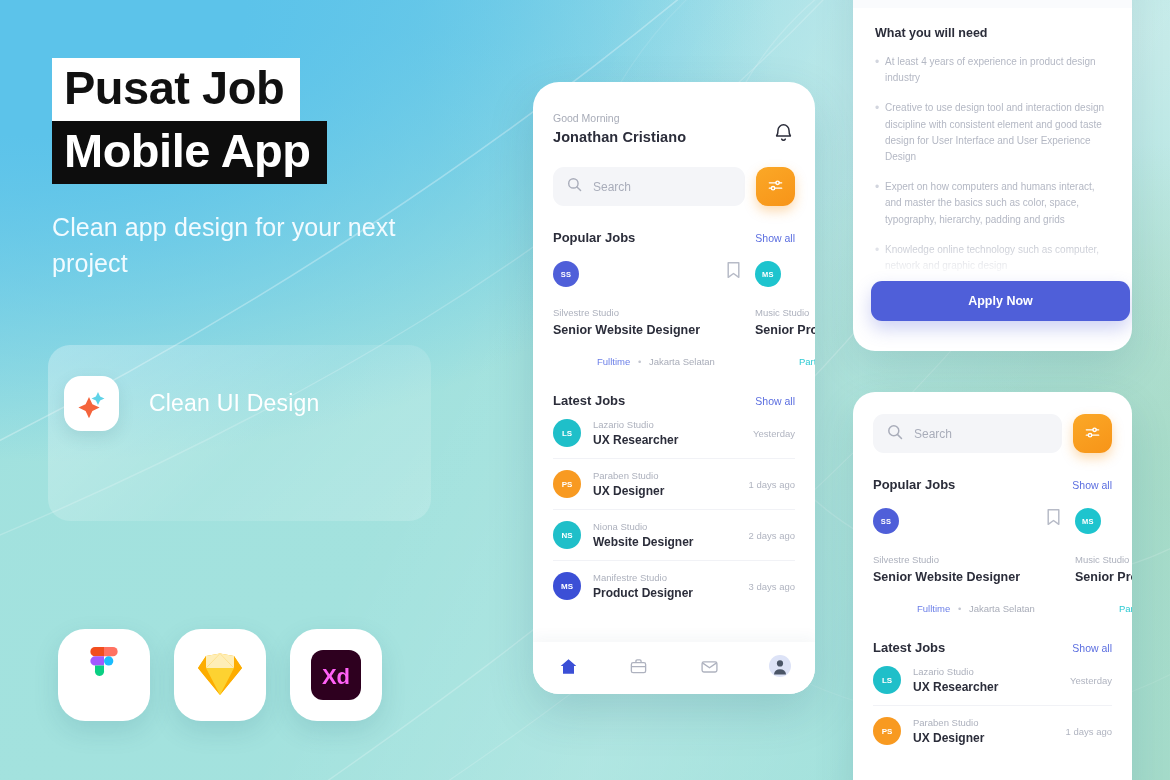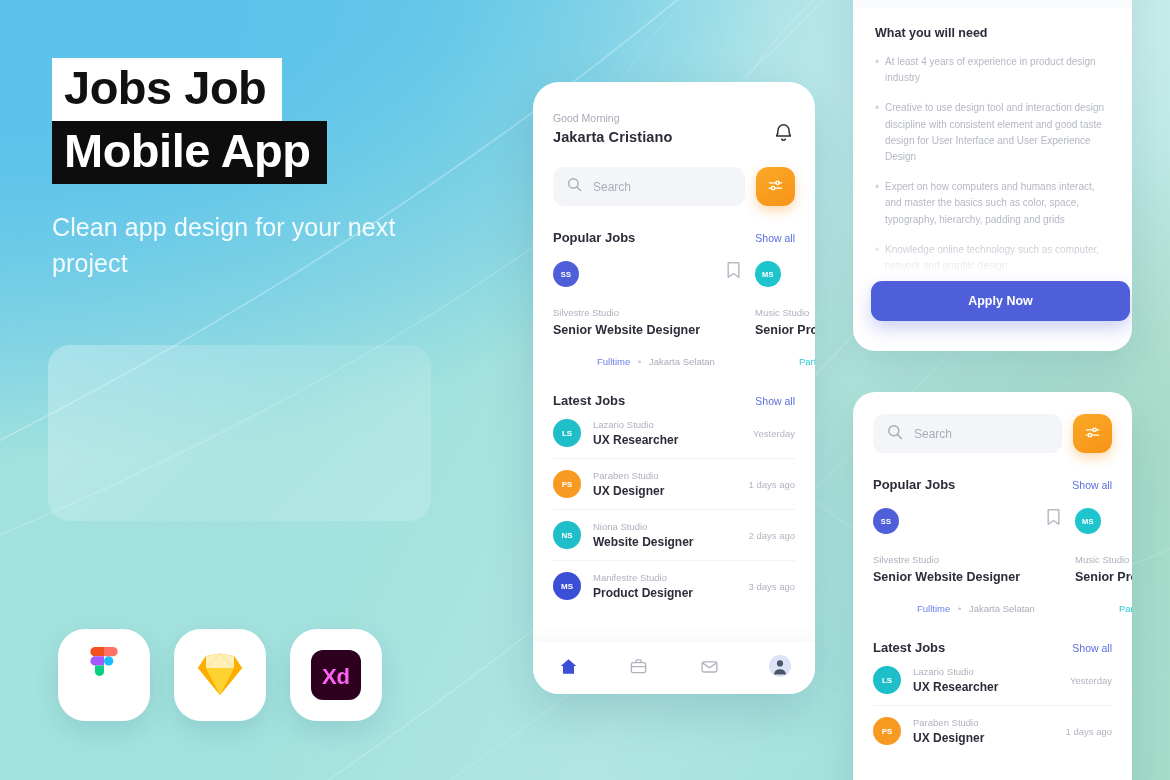--- a/index.html
+++ b/index.html
@@ -187,31 +187,40 @@
     <path d="M-60 560 C 260 430, 600 250, 860 -40" fill="none" stroke="rgba(255,255,255,0.20)" stroke-width="1.4"></path>
     <path d="M300 800 C 560 620, 820 420, 1010 130" fill="none" stroke="rgba(255,255,255,0.22)" stroke-width="1.4"></path>
     <path d="M420 800 C 660 640, 900 440, 1090 180" fill="none" stroke="rgba(255,255,255,0.16)" stroke-width="1.2"></path>
     <ellipse cx="1030" cy="250" rx="330" ry="330" fill="none" stroke="rgba(255,255,255,0.16)" stroke-width="1.4"></ellipse>
     <ellipse cx="980" cy="300" rx="420" ry="420" fill="none" stroke="rgba(255,255,255,0.10)" stroke-width="1.2"></ellipse>
   </svg>
 </div>
 
 <div id="hero">
   <div class="title-row t-white">
-    <h1>Jobs Job</h1>
+    <h1>Pusat Job</h1>
   </div>
   <div class="title-row t-black">
     <h1>Mobile App</h1>
   </div>
   <div class="sub">Clean app design for your next project</div>
 </div>
 
 <div id="features">
   <div class="streak"></div>
   <div class="feat-list">
+    <div class="feat">
+      <div class="feat-icon">
+        <svg width="34" height="34" viewBox="0 0 34 34">
+          <path d="M23 6 L25.1 10.4 L29.5 12.5 L25.1 14.6 L23 19 L20.9 14.6 L16.5 12.5 L20.9 10.4 Z" fill="#5fd3e8"></path>
+          <path d="M14 11 L17.4 18.2 L24.6 21.6 L17.4 25 L14 32.2 L10.6 25 L3.4 21.6 L10.6 18.2 Z" fill="#f4643c"></path>
+        </svg>
+      </div>
+      <div class="feat-label">Clean UI Design</div>
+    </div>
   </div>
 </div>
 
 <div id="tools">
   <div class="tool">
     <svg width="38" height="56" viewBox="0 0 38 56">
       <path d="M10 0 h9 v9.3 h-9 a4.65 4.65 0 0 1 0 -9.3 z" fill="#f24e1e"></path>
       <path d="M19 0 h9 a4.65 4.65 0 0 1 0 9.3 h-9 z" fill="#ff7262"></path>
       <path d="M10 9.3 h9 v9.3 h-9 a4.65 4.65 0 0 1 0 -9.3 z" fill="#a259ff"></path>
       <circle cx="23.65" cy="13.95" r="4.65" fill="#1abcfe"></circle>
@@ -236,21 +245,21 @@
       <rect x="2" y="2" width="50" height="50" rx="12" fill="#2e001f"></rect>
       <text x="27" y="36" text-anchor="middle" font-family="Liberation Sans, sans-serif" font-size="22" font-weight="bold" fill="#ff61f6">Xd</text>
     </svg>
   </div>
 </div>
 
 <div id="phone">
 
   <div class="ph-pad">
     <div class="greet">Good Morning</div>
-    <div class="uname">Jakarta Cristiano</div>
+    <div class="uname">Jonathan Cristiano</div>
 
     <div class="bell">
       <svg width="19" height="21" viewBox="0 0 19 21" fill="none" stroke="#2b2d3a" stroke-width="1.5" stroke-linecap="round" stroke-linejoin="round">
         <path d="M4 8.3a5.5 5.5 0 0 1 11 0c0 4.2 1.4 5.6 1.4 5.6H2.6S4 12.5 4 8.3z"></path>
         <path d="M7.7 17.1a2 2 0 0 0 3.6 0"></path>
       </svg>
     </div>
 
     <div class="searchrow">
       <div class="searchbox">

